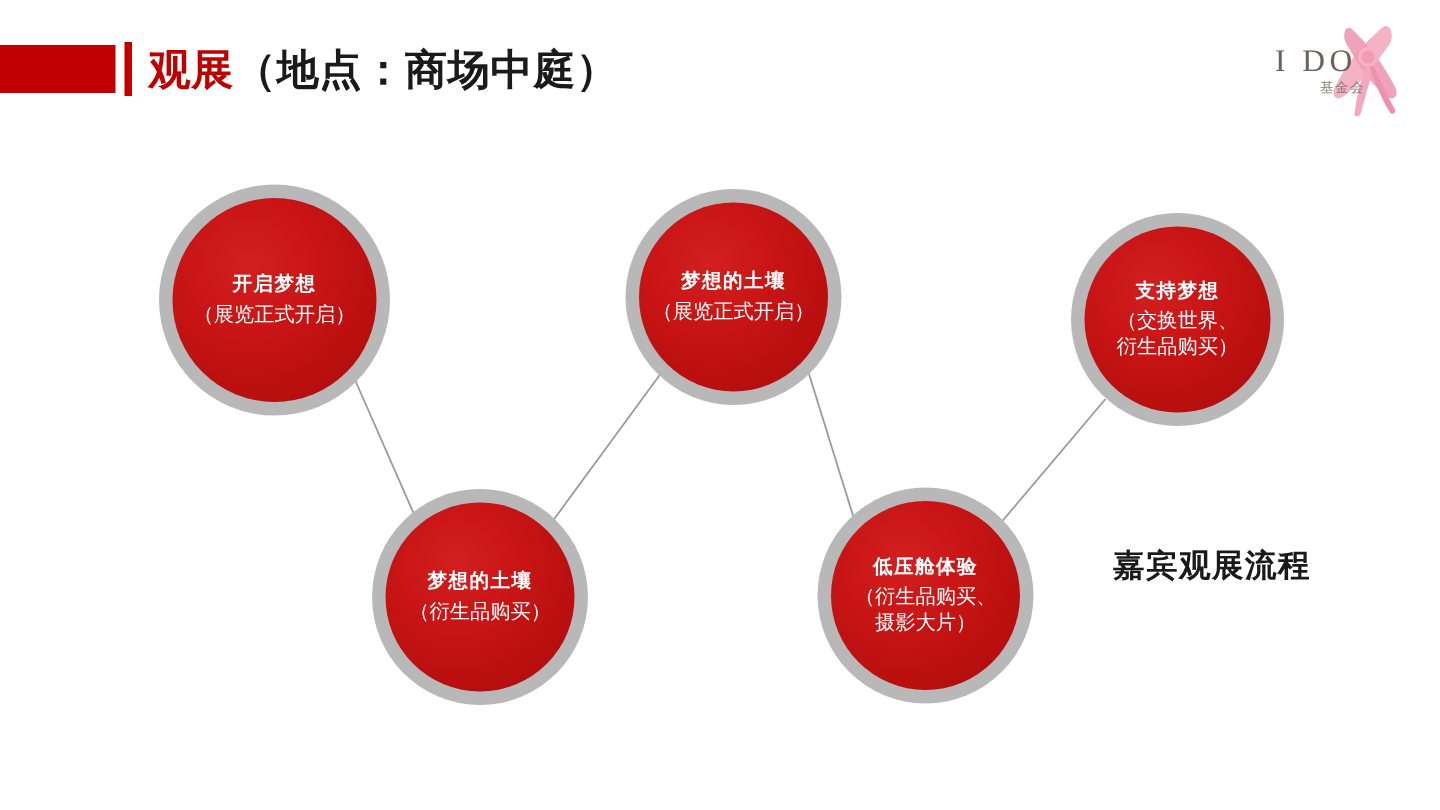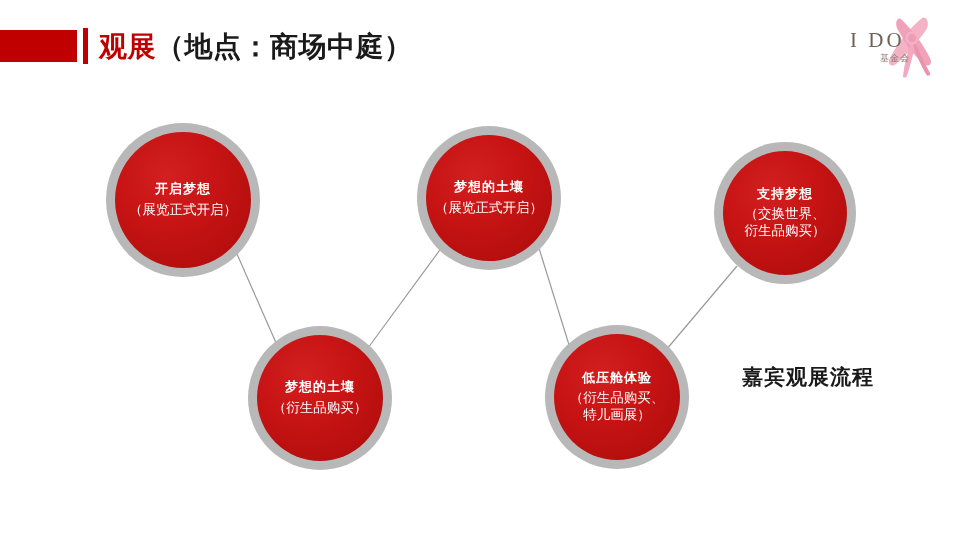--- a/index.html
+++ b/index.html
@@ -209,21 +209,21 @@
           <div class="node-sub">
             <span class="ln">（展览正式开启）</span>
           </div>
         </div>
       </div>
       <div class="node" style="left: 545px; top: 325px; width: 144px; height: 144px;">
         <div class="node-inner">
           <div class="node-title">低压舱体验</div>
           <div class="node-sub">
             <span class="ln">（衍生品购买、</span>
-            <span class="ln">特儿画展）</span>
+            <span class="ln">摄影大片）</span>
           </div>
         </div>
       </div>
       <div class="node" style="left: 714px; top: 142px; width: 142px; height: 142px;">
         <div class="node-inner">
           <div class="node-title">支持梦想</div>
           <div class="node-sub">
             <span class="ln">（交换世界、</span>
             <span class="ln">衍生品购买）</span>
           </div>

